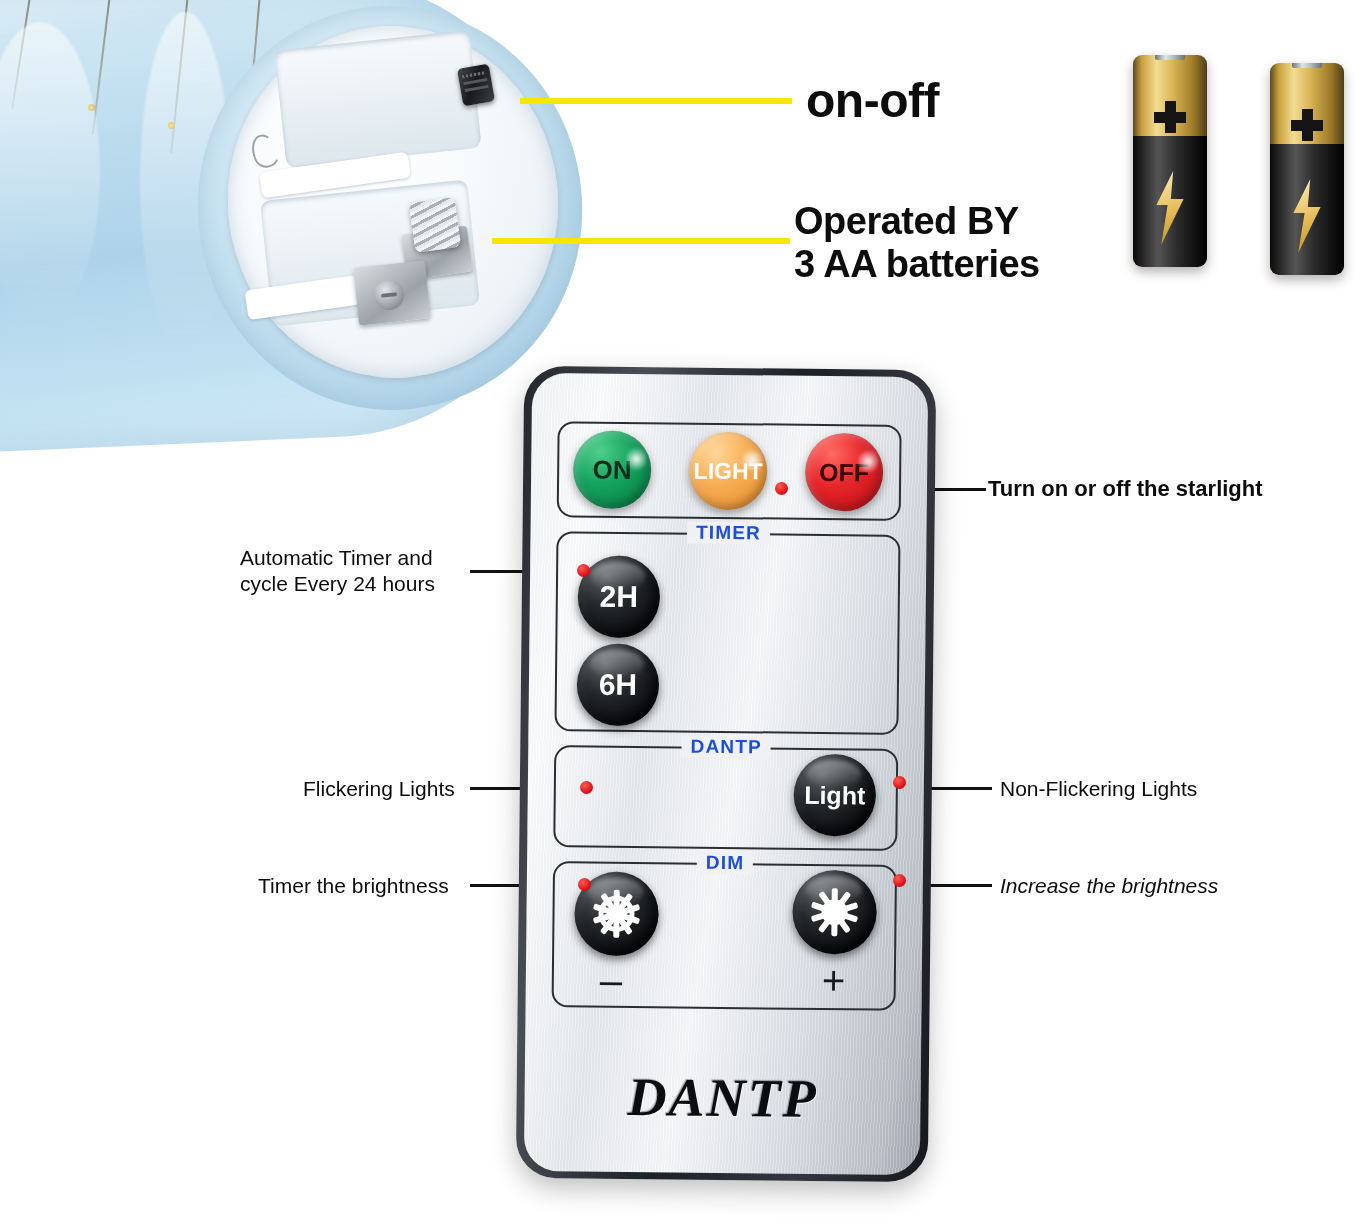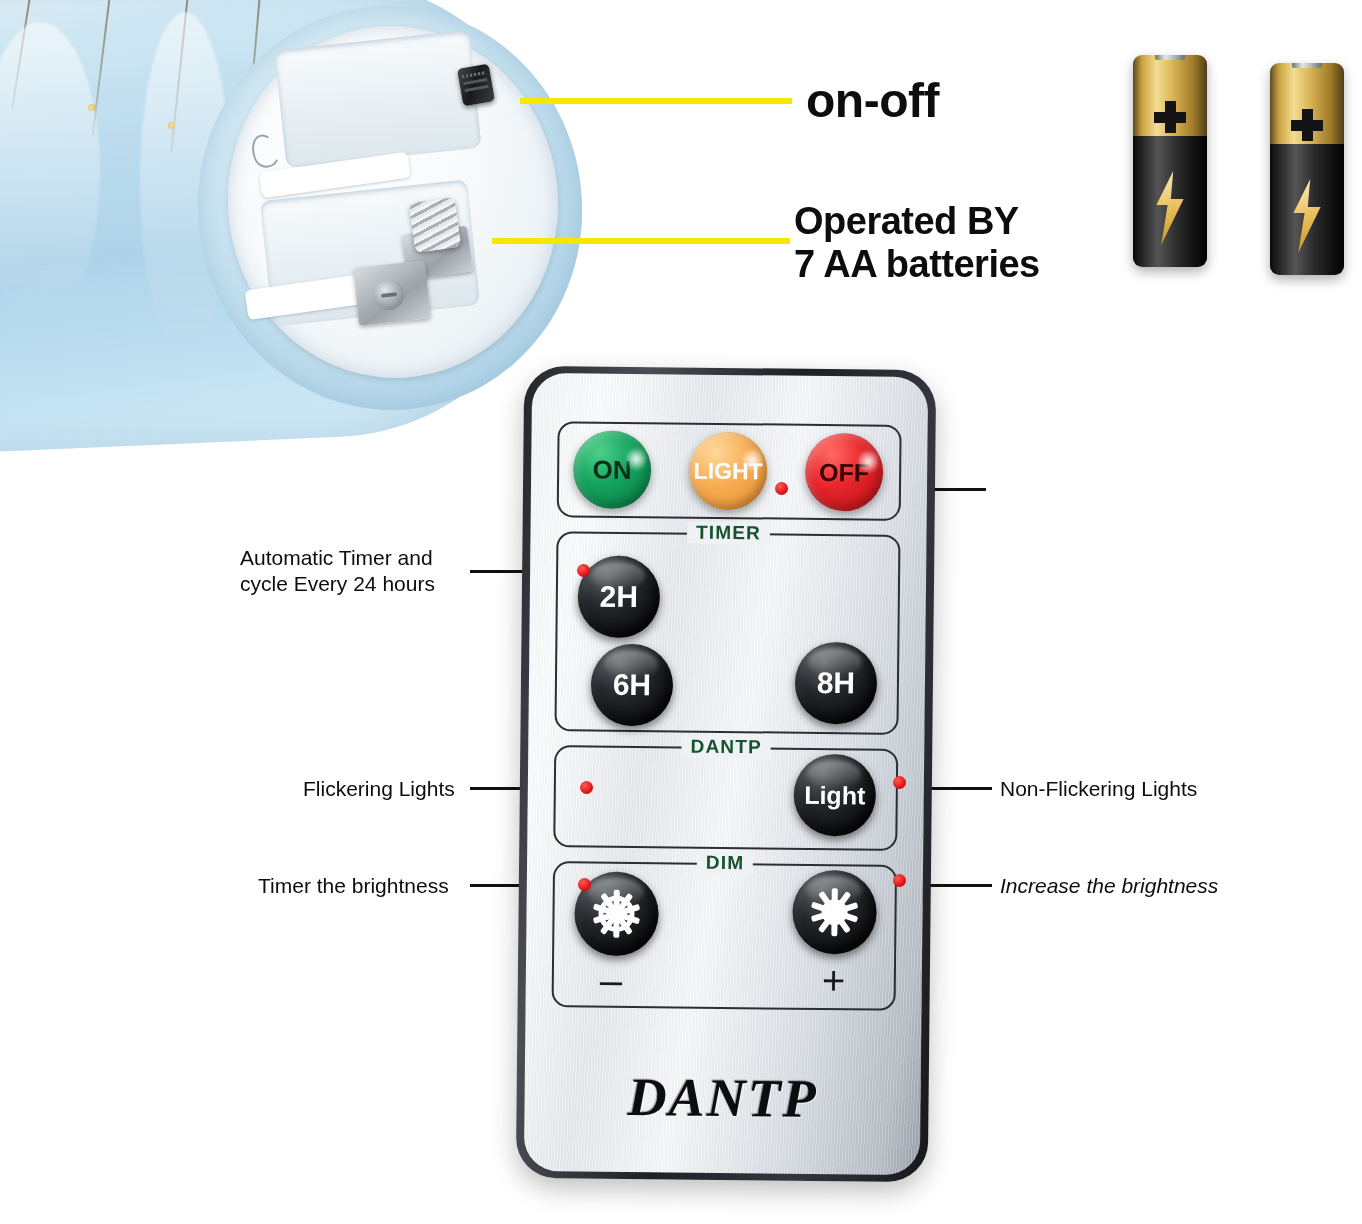--- a/index.html
+++ b/index.html
@@ -154,21 +154,21 @@
   }
   .brushed{
     position:absolute;left:0;top:0;width:100%;height:100%;border-radius:34px;
     background:repeating-linear-gradient(92deg,rgba(255,255,255,.35) 0 1px,rgba(0,0,0,.035) 1px 3px);
     opacity:.55;pointer-events:none;
   }
   .panel{
     position:absolute;border:2px solid #2b2f34;border-radius:16px;
   }
   .panel-label{
-    position:absolute;font-size:19px;font-weight:bold;color:#14532d;
+    position:absolute;font-size:19px;font-weight:bold;color:#1d4ed8;
     letter-spacing:1.2px;background:#eff1f4;padding:0 9px;
     transform:translateX(-50%);
   }
   .btn-round{
     position:absolute;border-radius:50%;display:flex;align-items:center;
     justify-content:center;font-weight:bold;
   }
   .btn-dark{
     background:radial-gradient(circle at 34% 24%,#5d6165 0%,#26292d 36%,#0a0b0d 78%,#000 100%);
     color:#fff;
@@ -240,21 +240,21 @@
     <div class="screw"></div>
 
     <div class="switch-blk"></div>
   </div>
 
   <div class="lead-yellow" style="left:520px;top:98px;width:272px;"></div>
   <div class="lead-yellow" style="left:492px;top:238px;width:298px;"></div>
 
   <div class="callout-bold" style="left:806px;top:74px;font-size:48px;">on-off</div>
   <div class="callout-bold" style="left:794px;top:200px;font-size:38px;">Operated BY
-7 AA batteries</div>
+3 AA batteries</div>
 
   <div class="batt" style="left:1133px;top:55px;">
     <div class="batt-cap"></div>
     <div class="batt-lower"></div>
     <div class="batt-plus"></div>
     <div class="bolt"></div>
   </div>
   <div class="batt" style="left:1270px;top:63px;">
     <div class="batt-cap"></div>
     <div class="batt-lower"></div>
@@ -265,20 +265,21 @@
   <div class="lead-black" style="left:470px;top:570px;width:118px;"></div>
   <div class="lead-black" style="left:470px;top:787px;width:120px;"></div>
   <div class="lead-black" style="left:470px;top:884px;width:120px;"></div>
 
   <div class="lead-black" style="left:782px;top:488px;width:204px;"></div>
   <div class="lead-black" style="left:900px;top:787px;width:92px;"></div>
   <div class="lead-black" style="left:900px;top:884px;width:92px;"></div>
 
   <div class="callout-plain" style="left:240px;top:545px;width:230px;">Automatic Timer and
 cycle Every 24 hours</div>
+  <div class="callout-semi" style="left:988px;top:475px;">Turn on or off the starlight</div>
   <div class="callout-plain" style="left:303px;top:776px;">Flickering Lights</div>
   <div class="callout-plain" style="left:1000px;top:776px;">Non-Flickering Lights</div>
   <div class="callout-plain" style="left:258px;top:873px;">Timer the brightness</div>
   <div class="callout-plain" style="left:1000px;top:873px;font-style:italic;">Increase the brightness</div>
 
   <div class="remote">
     <div class="remote-face">
       <div class="brushed"></div>
 
       <div class="panel" style="left:26px;top:48px;width:340px;height:92px;">
@@ -295,27 +296,23 @@
           <span class="glare"></span>
         </div>
       </div>
 
       <div class="panel" style="left:26px;top:158px;width:340px;height:196px;">
         <div class="panel-label" style="left:50%;top:-13px;">TIMER</div>
         <div class="btn-round btn-dark" style="left:20px;top:22px;width:82px;height:82px;font-size:30px;text-align:center;">
           <span class="sheen"></span>
           <span>2H</span>
         </div>
-        <div class="btn-round btn-dark" style="left:34px;top:110px;width:82px;height:82px;font-size:30px;">
+        <div class="btn-round btn-dark" style="left:20px;top:110px;width:82px;height:82px;font-size:30px;">
           <span class="sheen"></span>
           <span>6H</span>
-        </div>
-        <div class="btn-round btn-dark" style="left:238px;top:106px;width:82px;height:82px;font-size:30px;">
-          <span class="sheen"></span>
-          <span>8H</span>
         </div>
       </div>
 
       <div class="panel" style="left:26px;top:372px;width:340px;height:98px;">
         <div class="panel-label" style="left:50%;top:-13px;">DANTP</div>
         <div class="btn-round btn-dark" style="left:238px;top:4px;width:82px;height:82px;font-size:25px;">
           <span class="sheen"></span>
           <span>Light</span>
         </div>
       </div>

